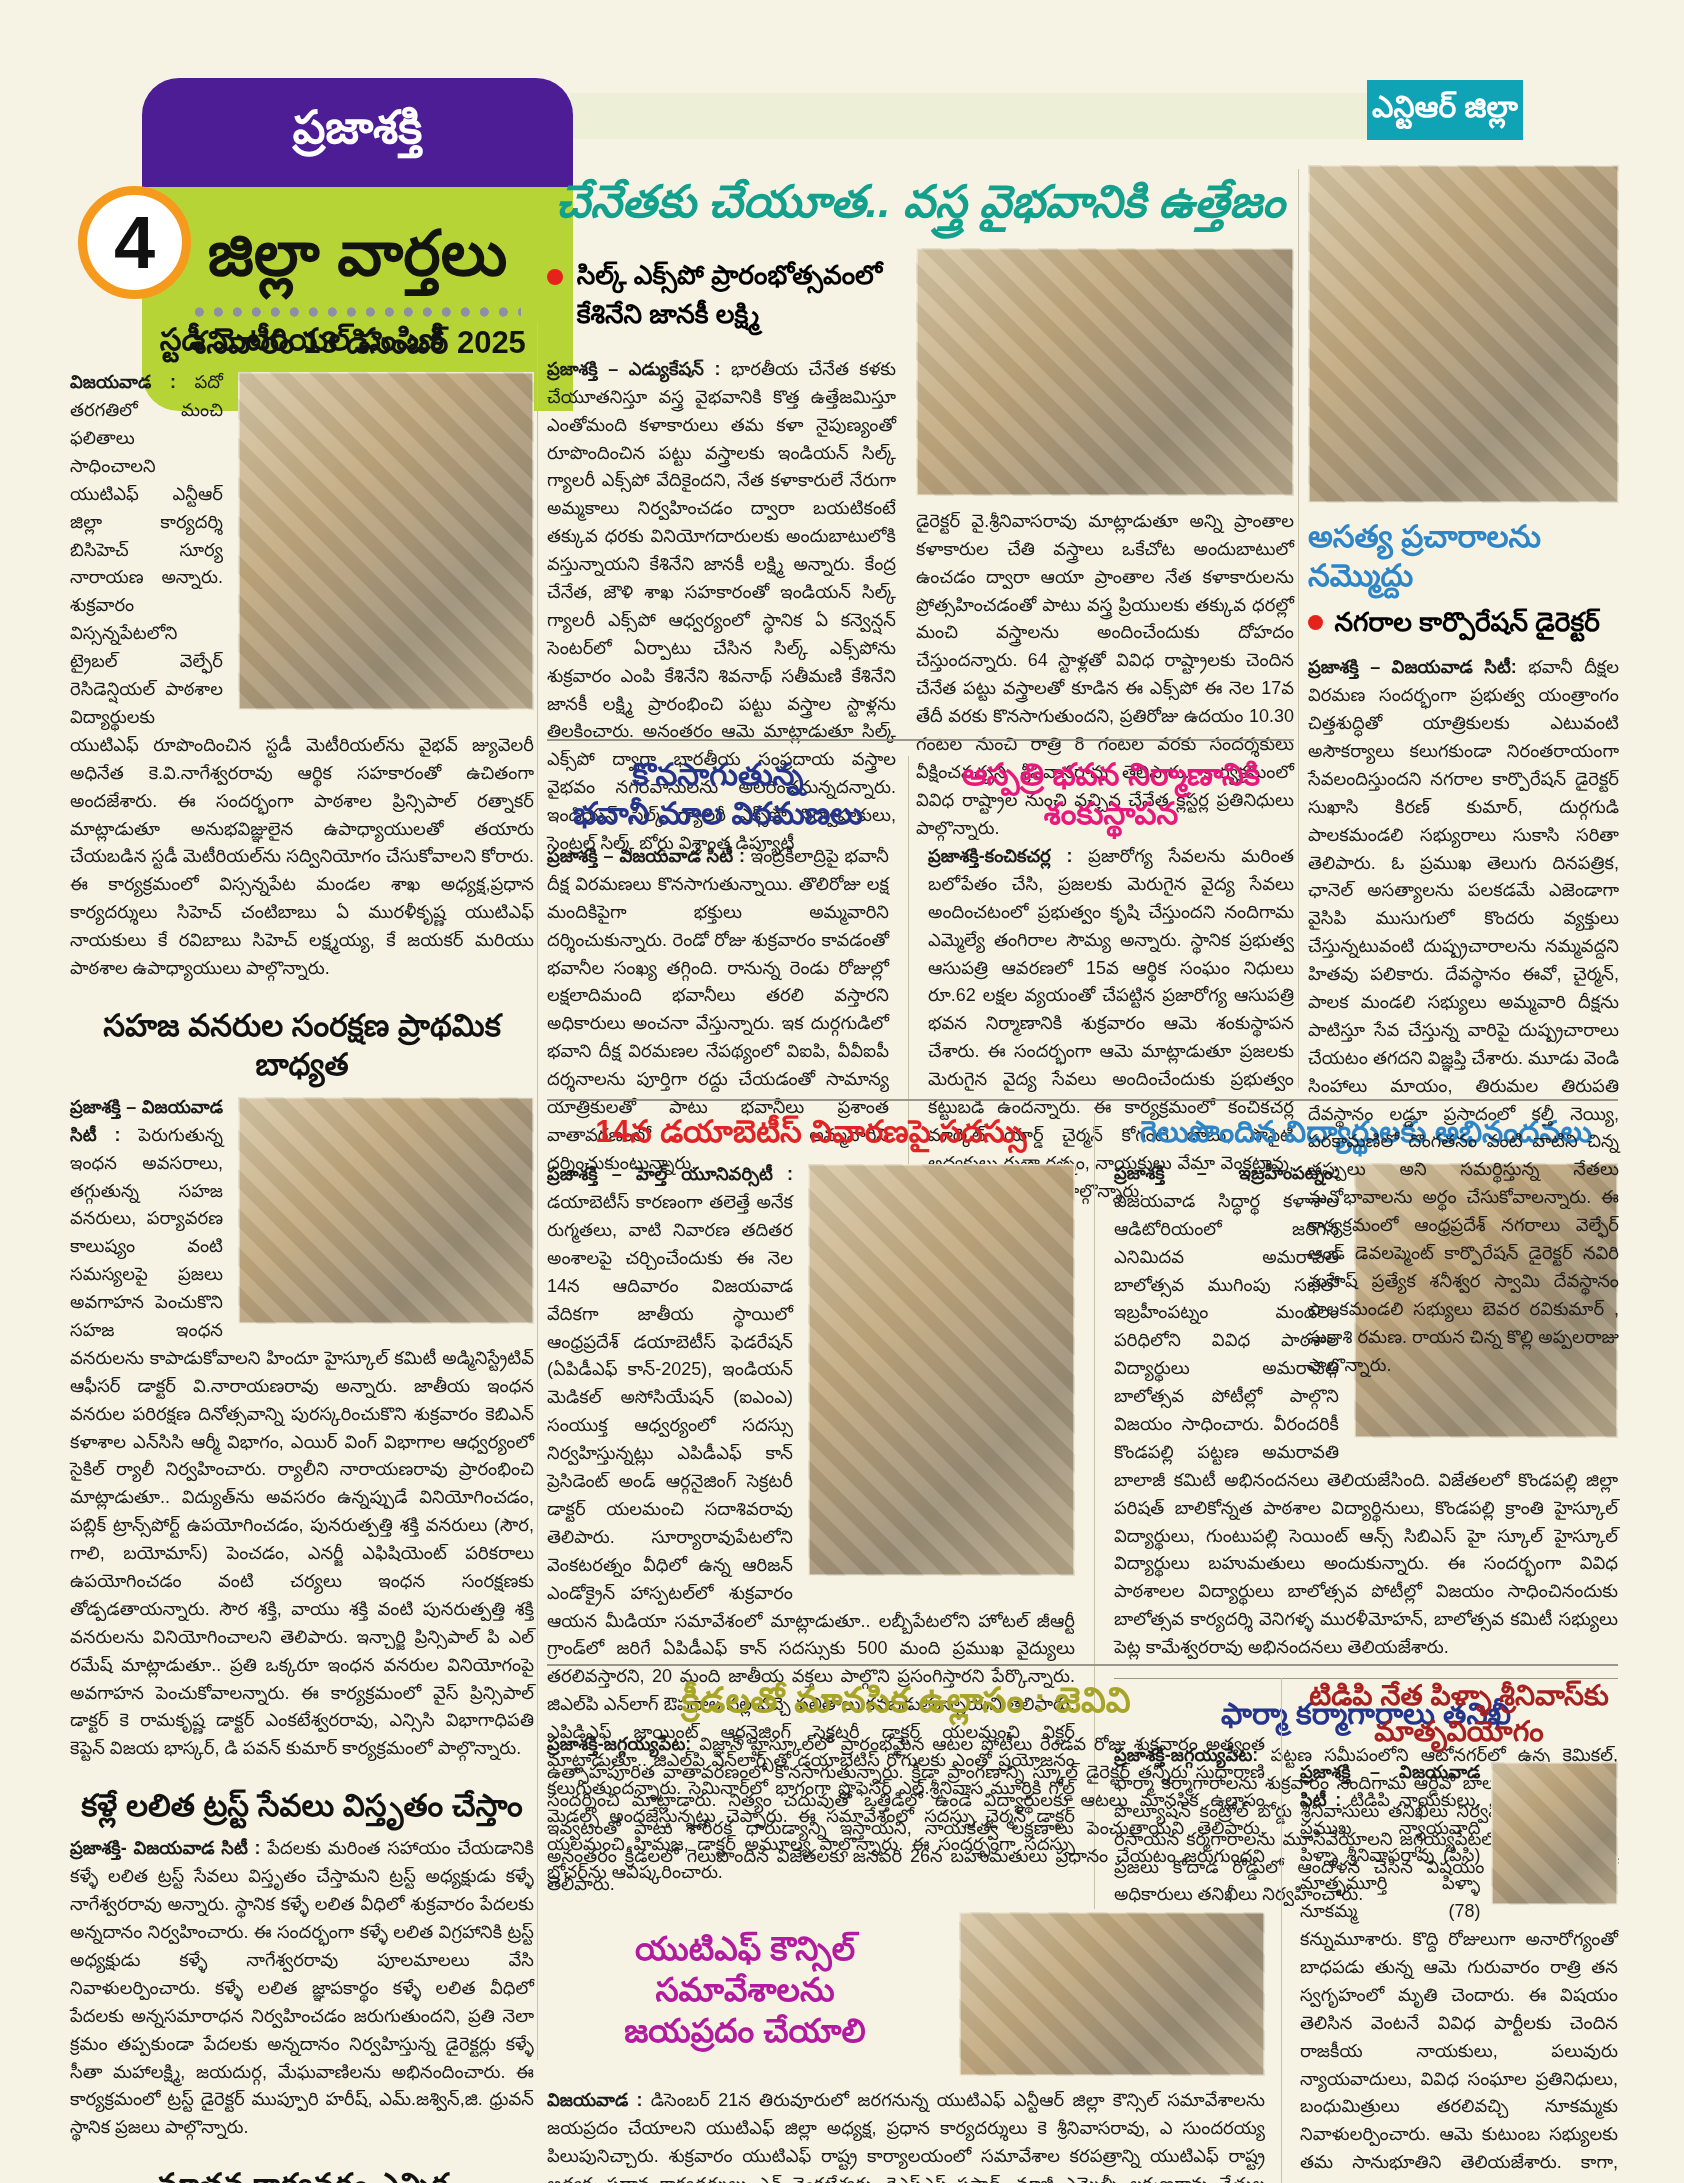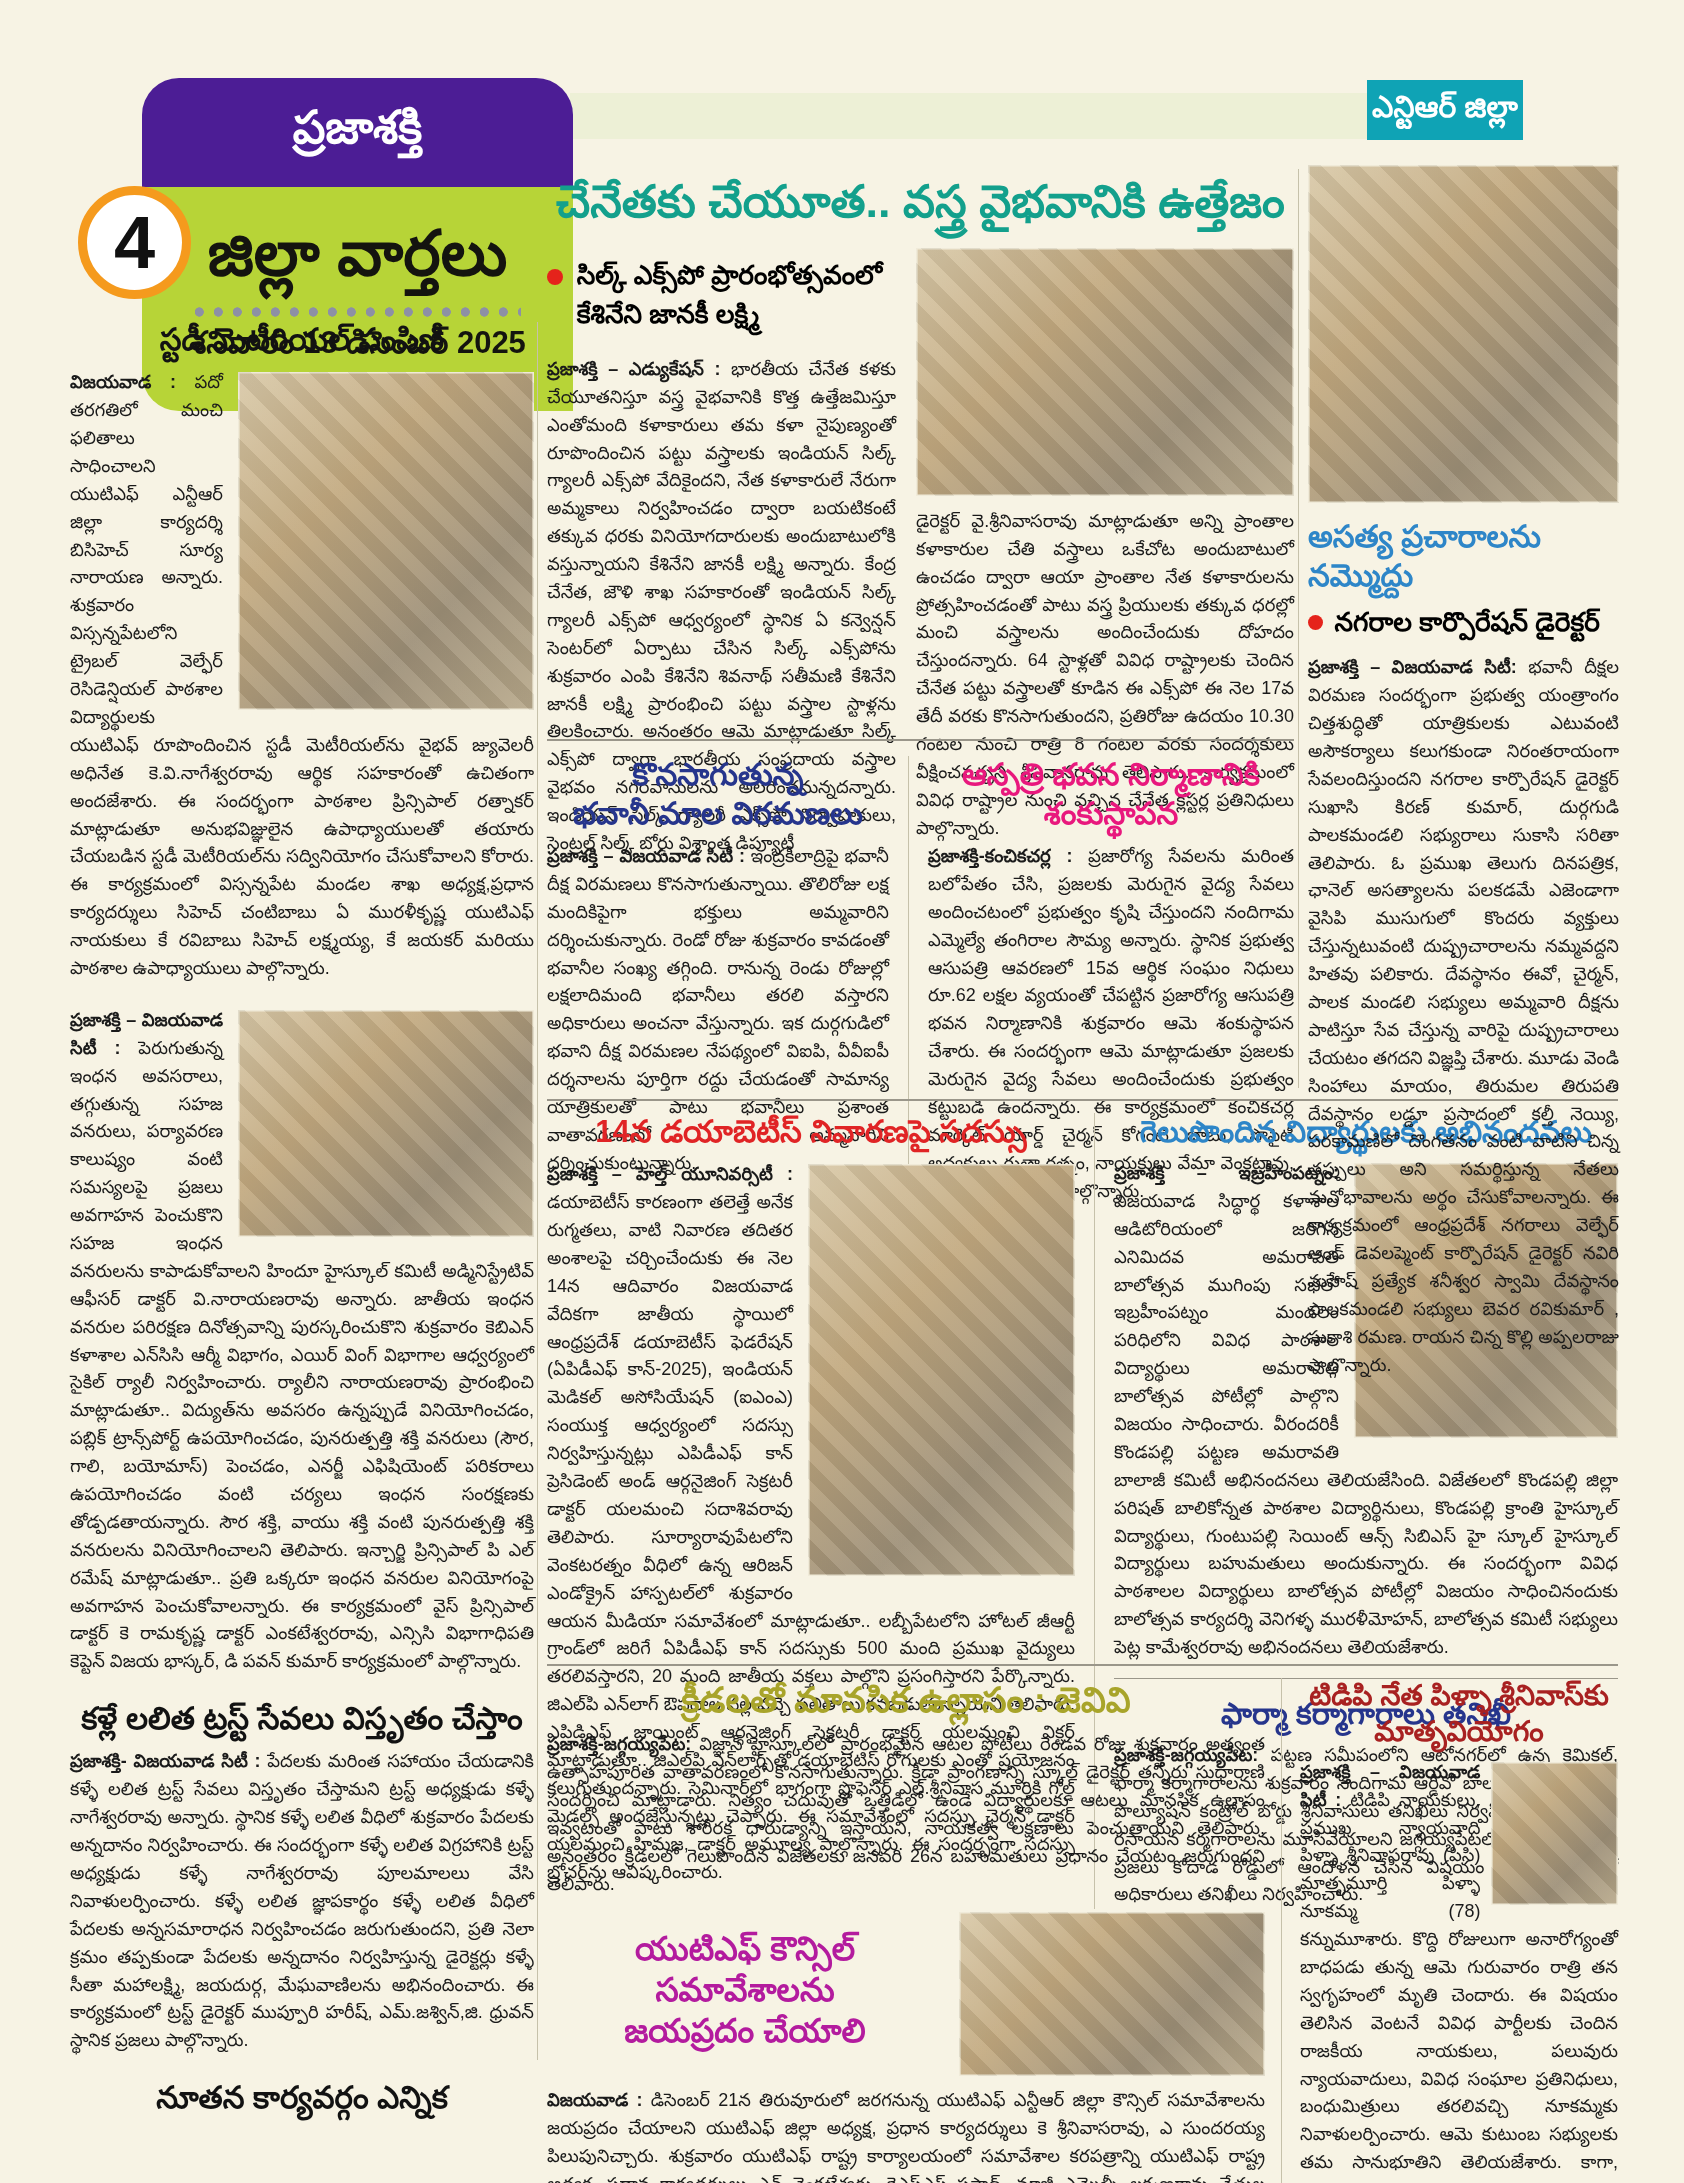--- a/index.html
+++ b/index.html
@@ -34,21 +34,21 @@
   .vline{position:absolute;width:1.1px;background:#c6c1aa;}
   .hline{position:absolute;height:1.6px;background:#9a968a;}
 
   
   .leftcol{position:absolute;left:70px;top:321px;width:464px;}
   .leftcol .hl{font-size:31px;color:#121212;}
   .leftcol article{margin-bottom:24px;}
 
   
   .lead{position:absolute;left:547px;top:174px;width:747px;}
-  .lead .hl{font-size:45px;color:#13a08c;margin-bottom:18px;}
+  .lead .hl{font-size:45px;color:#13a08c;margin-bottom:18px;font-style:italic;}
   .lead-grid{display:grid;grid-template-columns:349px 1fr;column-gap:20px;}
   .subhead{display:flex;gap:13.7px;font-size:26.4px;font-weight:bold;line-height:1.5;margin:7.4px 0 21px 0;white-space:pre-line;}
   .dot{flex:0 0 auto;width:16px;height:16px;border-radius:50%;background:#e5231b;margin-top:13.7px;}
 
   
   .row2{position:absolute;left:547px;top:756px;width:747px;display:grid;grid-template-columns:342px 1fr;column-gap:0;}
   .row2 .cell2{border-left:1.1px solid #c6c1aa;padding-left:19px;margin-left:19px;}
   .hl-bhavani{font-size:31px;color:#26358c;}
   .hl-hospital{font-size:31px;color:#e8187d;}
 
@@ -99,20 +99,21 @@
   <div class="leftcol">
     <article>
       <h2 class="hl">స్టడీ మెటీరియల్ పంపిణీ</h2>
       <div class="body-txt">
         <span class="photo ph-right" style="width:296px;height:338px;"></span>
         <b class="byline">విజయవాడ : </b><span>పదో తరగతిలో మంచి ఫలితాలు సాధించాలని యుటిఎఫ్ ఎన్టీఆర్ జిల్లా కార్యదర్శి బిసిహెచ్ సూర్య నారాయణ అన్నారు. శుక్రవారం విస్సన్నపేటలోని ట్రైబల్ వెల్ఫేర్ రెసిడెన్షియల్ పాఠశాల విద్యార్థులకు యుటిఎఫ్ రూపొందించిన స్టడీ మెటీరియల్‌ను వైభవ్ జ్యువెలరీ అధినేత కె.వి.నాగేశ్వరరావు ఆర్థిక సహకారంతో ఉచితంగా అందజేశారు. ఈ సందర్భంగా పాఠశాల ప్రిన్సిపాల్ రత్నాకర్ మాట్లాడుతూ అనుభవిజ్ఞులైన ఉపాధ్యాయులతో తయారు చేయబడిన స్టడీ మెటీరియల్‌ను సద్వినియోగం చేసుకోవాలని కోరారు. ఈ కార్యక్రమంలో విస్సన్నపేట మండల శాఖ అధ్యక్ష,ప్రధాన కార్యదర్శులు సిహెచ్ చంటిబాబు ఏ మురళీకృష్ణ యుటిఎఫ్ నాయకులు కే రవిబాబు సిహెచ్ లక్ష్మయ్య, కే జయకర్ మరియు పాఠశాల ఉపాధ్యాయులు పాల్గొన్నారు.</span>
       </div>
     </article>
 
     <article>
+      <h2 class="hl">సహజ వనరుల సంరక్షణ ప్రాథమిక బాధ్యత</h2>
       <div class="body-txt">
         <span class="photo ph-right" style="width:296px;height:227px;"></span>
         <b class="byline">ప్రజాశక్తి – విజయవాడ సిటీ : </b><span>పెరుగుతున్న ఇంధన అవసరాలు, తగ్గుతున్న సహజ వనరులు, పర్యావరణ కాలుష్యం వంటి సమస్యలపై ప్రజలు అవగాహన పెంచుకొని సహజ ఇంధన వనరులను కాపాడుకోవాలని హిందూ హైస్కూల్ కమిటీ అడ్మినిస్ట్రేటివ్ ఆఫీసర్ డాక్టర్ వి.నారాయణరావు అన్నారు. జాతీయ ఇంధన వనరుల పరిరక్షణ దినోత్సవాన్ని పురస్కరించుకొని శుక్రవారం కెబిఎన్ కళాశాల ఎన్‌సిసి ఆర్మీ విభాగం, ఎయిర్ వింగ్ విభాగాల ఆధ్వర్యంలో సైకిల్ ర్యాలీ నిర్వహించారు. ర్యాలీని నారాయణరావు ప్రారంభించి మాట్లాడుతూ.. విద్యుత్‌ను అవసరం ఉన్నప్పుడే వినియోగించడం, పబ్లిక్ ట్రాన్స్‌పోర్ట్ ఉపయోగించడం, పునరుత్పత్తి శక్తి వనరులు (సౌర, గాలి, బయోమాస్) పెంచడం, ఎనర్జీ ఎఫిషియెంట్ పరికరాలు ఉపయోగించడం వంటి చర్యలు ఇంధన సంరక్షణకు తోడ్పడతాయన్నారు. సౌర శక్తి, వాయు శక్తి వంటి పునరుత్పత్తి శక్తి వనరులను వినియోగించాలని తెలిపారు. ఇన్చార్జి ప్రిన్సిపాల్ పి ఎల్ రమేష్ మాట్లాడుతూ.. ప్రతి ఒక్కరూ ఇంధన వనరుల వినియోగంపై అవగాహన పెంచుకోవాలన్నారు. ఈ కార్యక్రమంలో వైస్ ప్రిన్సిపాల్ డాక్టర్ కె రామకృష్ణ డాక్టర్ ఎంకటేశ్వరరావు, ఎన్సిసి విభాగాధిపతి కెప్టెన్ విజయ భాస్కర్, డి పవన్ కుమార్ కార్యక్రమంలో పాల్గొన్నారు.</span>
       </div>
     </article>
 
     <article>
       <h2 class="hl">కళ్లే లలిత ట్రస్ట్ సేవలు విస్తృతం చేస్తాం</h2>
       <div class="body-txt">
         <b class="byline">ప్రజాశక్తి- విజయవాడ సిటీ : </b><span>పేదలకు మరింత సహాయం చేయడానికి కళ్ళే లలిత ట్రస్ట్ సేవలు విస్తృతం చేస్తామని ట్రస్ట్ అధ్యక్షుడు కళ్ళే నాగేశ్వరరావు అన్నారు. స్థానిక కళ్ళే లలిత వీధిలో శుక్రవారం పేదలకు అన్నదానం నిర్వహించారు. ఈ సందర్భంగా కళ్ళే లలిత విగ్రహానికి ట్రస్ట్ అధ్యక్షుడు కళ్ళే నాగేశ్వరరావు పూలమాలలు వేసి నివాళులర్పించారు. కళ్ళే లలిత జ్ఞాపకార్థం కళ్ళే లలిత వీధిలో పేదలకు అన్నసమారాధన నిర్వహించడం జరుగుతుందని, ప్రతి నెలా క్రమం తప్పకుండా పేదలకు అన్నదానం నిర్వహిస్తున్న డైరెక్టర్లు కళ్ళే సీతా మహాలక్ష్మి, జయదుర్గ, మేఘవాణిలను అభినందించారు. ఈ కార్యక్రమంలో ట్రస్ట్ డైరెక్టర్ ముప్పూరి హరీష్, ఎమ్.జశ్విన్,జి. ధ్రువన్ స్థానిక ప్రజలు పాల్గొన్నారు.</span>

